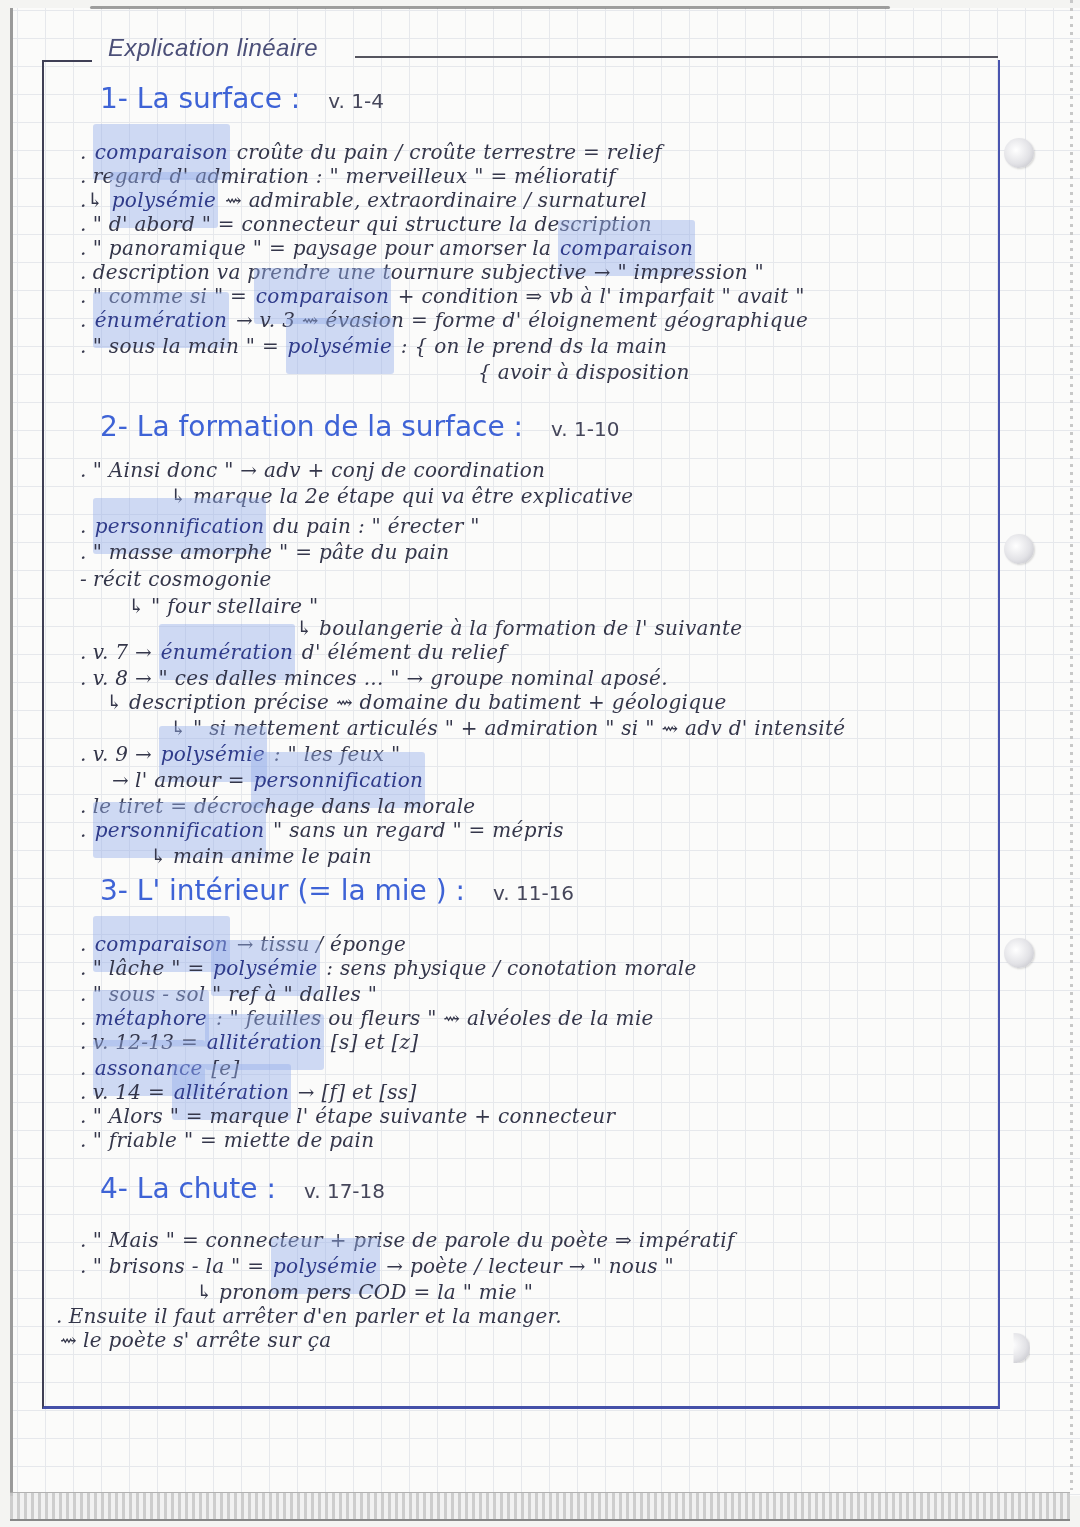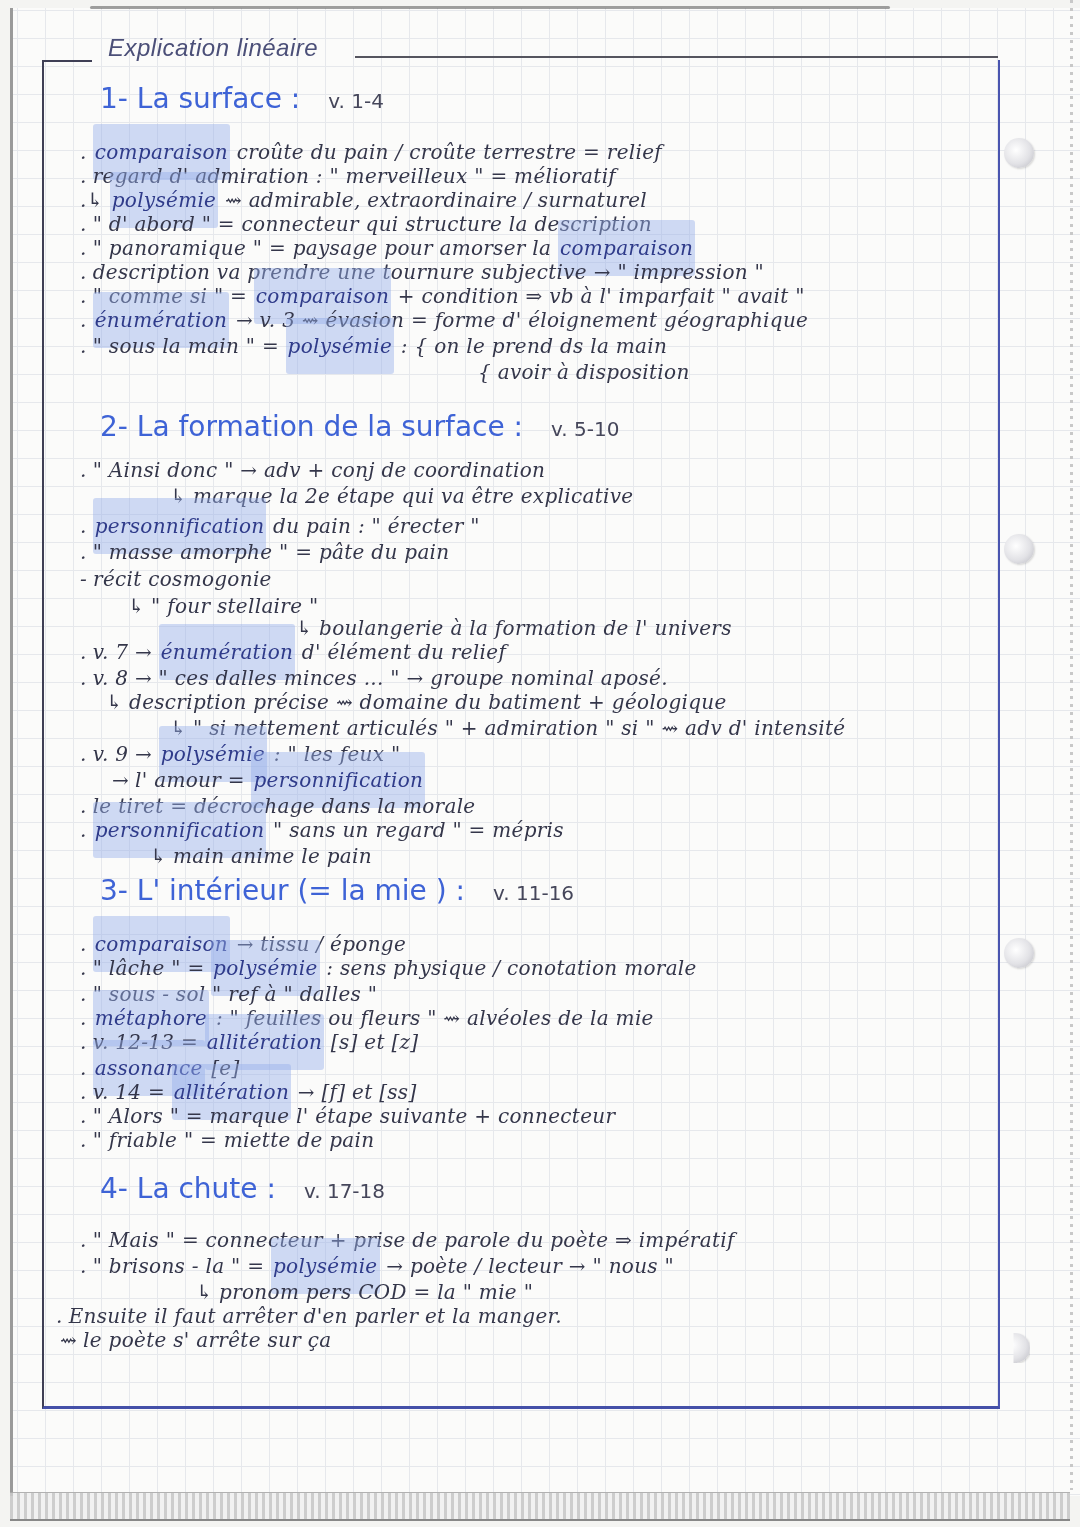--- a/index.html
+++ b/index.html
@@ -89,28 +89,28 @@
     <div class="line" style="left: 80px; top: 140px;"><span style="margin-right: 6px;">.</span><span class="hl">comparaison</span><span> croûte du pain / croûte terrestre = relief</span></div>
     <div class="line" style="left: 80px; top: 164px;"><span style="margin-right: 6px;">.</span><span>regard d' admiration : " merveilleux " = mélioratif</span></div>
     <div class="line" style="left: 80px; top: 188px;"><span style="margin-right: 6px;">.↳</span><span class="hl">polysémie</span><span> ⇝ admirable, extraordinaire / surnaturel</span></div>
     <div class="line" style="left: 80px; top: 212px;"><span style="margin-right: 6px;">.</span><span>" d' abord " = connecteur qui structure la description</span></div>
     <div class="line" style="left: 80px; top: 236px;"><span style="margin-right: 6px;">.</span><span>" panoramique " = paysage pour amorser la </span><span class="hl">comparaison</span></div>
     <div class="line" style="left: 80px; top: 260px;"><span style="margin-right: 6px;">.</span><span>description va prendre une tournure subjective → " impression "</span></div>
     <div class="line" style="left: 80px; top: 284px;"><span style="margin-right: 6px;">.</span><span>" comme si " = </span><span class="hl">comparaison</span><span> + condition ⇒ vb à l' imparfait " avait "</span></div>
     <div class="line" style="left: 80px; top: 308px;"><span style="margin-right: 6px;">.</span><span class="hl">énumération</span><span> → v. 3 ⇝ évasion = forme d' éloignement géographique</span></div>
     <div class="line" style="left: 80px; top: 334px;"><span style="margin-right: 6px;">.</span><span>" sous la main " = </span><span class="hl">polysémie</span><span> : { on le prend ds la main</span></div>
     <div class="line" style="left: 478px; top: 360px;"><span>{ avoir à disposition</span></div>
-    <div class="section-head" style="left: 100px; top: 410px;"><span>2- La formation de la surface :</span><span class="verses">v. 5-10</span></div>
+    <div class="section-head" style="left: 100px; top: 410px;"><span>2- La formation de la surface :</span><span class="verses">v. 1-10</span></div>
     <div class="line" style="left: 80px; top: 458px;"><span style="margin-right: 6px;">.</span><span>" Ainsi donc " → adv + conj de coordination</span></div>
     <div class="line" style="left: 170px; top: 484px; text-align: center;"><span style="margin-right: 6px;">↳</span><span>marque la 2e étape qui va être explicative</span></div>
     <div class="line" style="left: 80px; top: 514px;"><span style="margin-right: 6px;">.</span><span class="hl">personnification</span><span> du pain : " érecter "</span></div>
     <div class="line" style="left: 80px; top: 540px;"><span style="margin-right: 6px;">.</span><span>" masse amorphe " = pâte du pain</span></div>
     <div class="line" style="left: 80px; top: 567px;"><span style="margin-right: 6px;">-</span><span>récit cosmogonie</span></div>
     <div class="line" style="left: 128px; top: 594px;"><span style="margin-right: 6px;">↳</span><span>" four stellaire "</span></div>
-    <div class="line" style="left: 296px; top: 616px;"><span style="margin-right: 6px;">↳</span><span>boulangerie à la formation de l' univers</span></div>
+    <div class="line" style="left: 296px; top: 616px;"><span style="margin-right: 6px;">↳</span><span>boulangerie à la formation de l' suivante</span></div>
     <div class="line" style="left: 80px; top: 640px;"><span style="margin-right: 6px;">.</span><span>v. 7 → </span><span class="hl">énumération</span><span> d' élément du relief</span></div>
     <div class="line" style="left: 80px; top: 666px;"><span style="margin-right: 6px;">.</span><span>v. 8 → " ces dalles minces ... " → groupe nominal aposé.</span></div>
     <div class="line" style="left: 106px; top: 690px;"><span style="margin-right: 6px;">↳</span><span>description précise ⇝ domaine du batiment + géologique</span></div>
     <div class="line" style="left: 170px; top: 716px;"><span style="margin-right: 6px;">↳</span><span>" si nettement articulés " + admiration " si " ⇝ adv d' intensité</span></div>
     <div class="line" style="left: 80px; top: 742px;"><span style="margin-right: 6px;">.</span><span>v. 9 → </span><span class="hl">polysémie</span><span> : " les feux "</span></div>
     <div class="line" style="left: 112px; top: 768px;"><span style="margin-right: 6px;">→</span><span>l' amour = </span><span class="hl">personnification</span></div>
     <div class="line" style="left: 80px; top: 794px;"><span style="margin-right: 6px;">.</span><span>le tiret = décrochage dans la morale</span></div>
     <div class="line" style="left: 80px; top: 818px;"><span style="margin-right: 6px;">.</span><span class="hl">personnification</span><span> " sans un regard " = mépris</span></div>
     <div class="line" style="left: 150px; top: 844px;"><span style="margin-right: 6px;">↳</span><span>main anime le pain</span></div>
     <div class="section-head" style="left: 100px; top: 874px;"><span>3- L' intérieur (= la mie ) :</span><span class="verses">v. 11-16</span></div>

